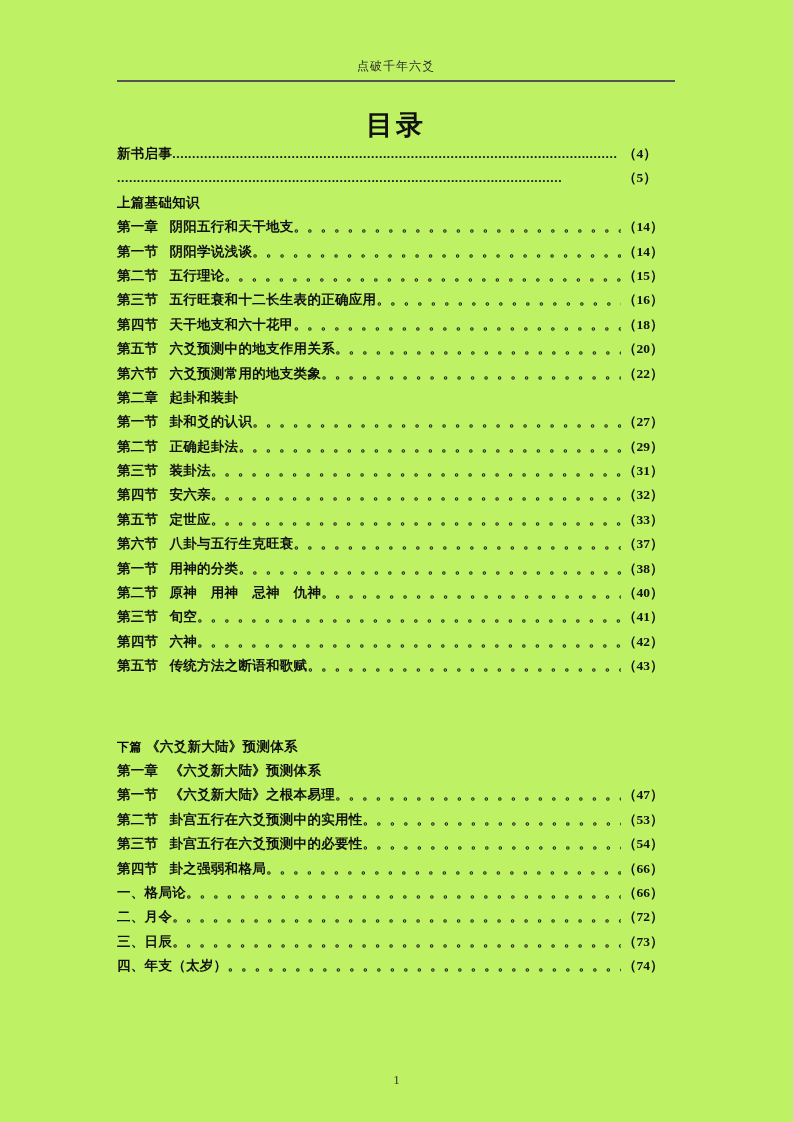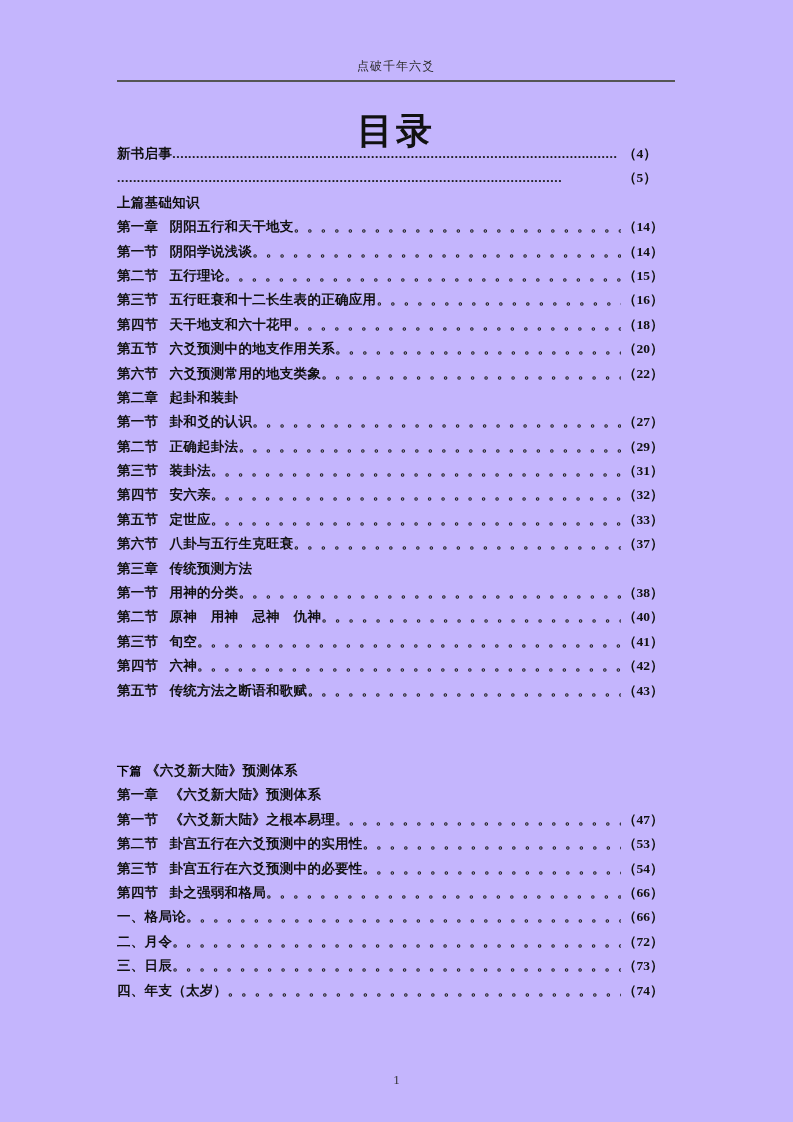--- a/index.html
+++ b/index.html
@@ -5,21 +5,21 @@
   html, body {
     margin: 0;
     padding: 0;
     background: #ffffff;
   }
   .page {
     position: relative;
     width: 793px;
     height: 1122px;
     margin: 0 auto;
-    background: #c4b5fd;
+    background: #bef264;
     font-family: "Liberation Serif", "DejaVu Serif", serif;
     color: #1a1a1a;
     overflow: hidden;
   }
 
   
   .header {
     position: absolute;
     left: 117px;
     top: 58px;
@@ -38,21 +38,21 @@
     background: #555555;
   }
 
   
   .doc-title {
     position: absolute;
     left: 117px;
     top: 107px;
     width: 558px;
     text-align: center;
-    font-size: 36px;
+    font-size: 27px;
     font-weight: 700;
     letter-spacing: 3px;
     color: #111111;
   }
 
   
   .toc {
     position: absolute;
     left: 117px;
     top: 145px;
@@ -238,24 +238,20 @@
           <span class="toc-prefix">第五节</span>
           <span class="toc-label">定世应</span>
           <span class="leader"></span>
           <span class="toc-page">（33）</span>
         </div>
         <div class="toc-row">
           <span class="toc-prefix">第六节</span>
           <span class="toc-label">八卦与五行生克旺衰</span>
           <span class="leader"></span>
           <span class="toc-page">（37）</span>
-        </div>
-        <div class="toc-row plain">
-          <span class="toc-prefix">第三章</span>
-          <span class="toc-label">传统预测方法</span>
         </div>
         <div class="toc-row">
           <span class="toc-prefix">第一节</span>
           <span class="toc-label">用神的分类</span>
           <span class="leader"></span>
           <span class="toc-page">（38）</span>
         </div>
         <div class="toc-row">
           <span class="toc-prefix">第二节</span>
           <span class="toc-label">原神　用神　忌神　仇神</span>

